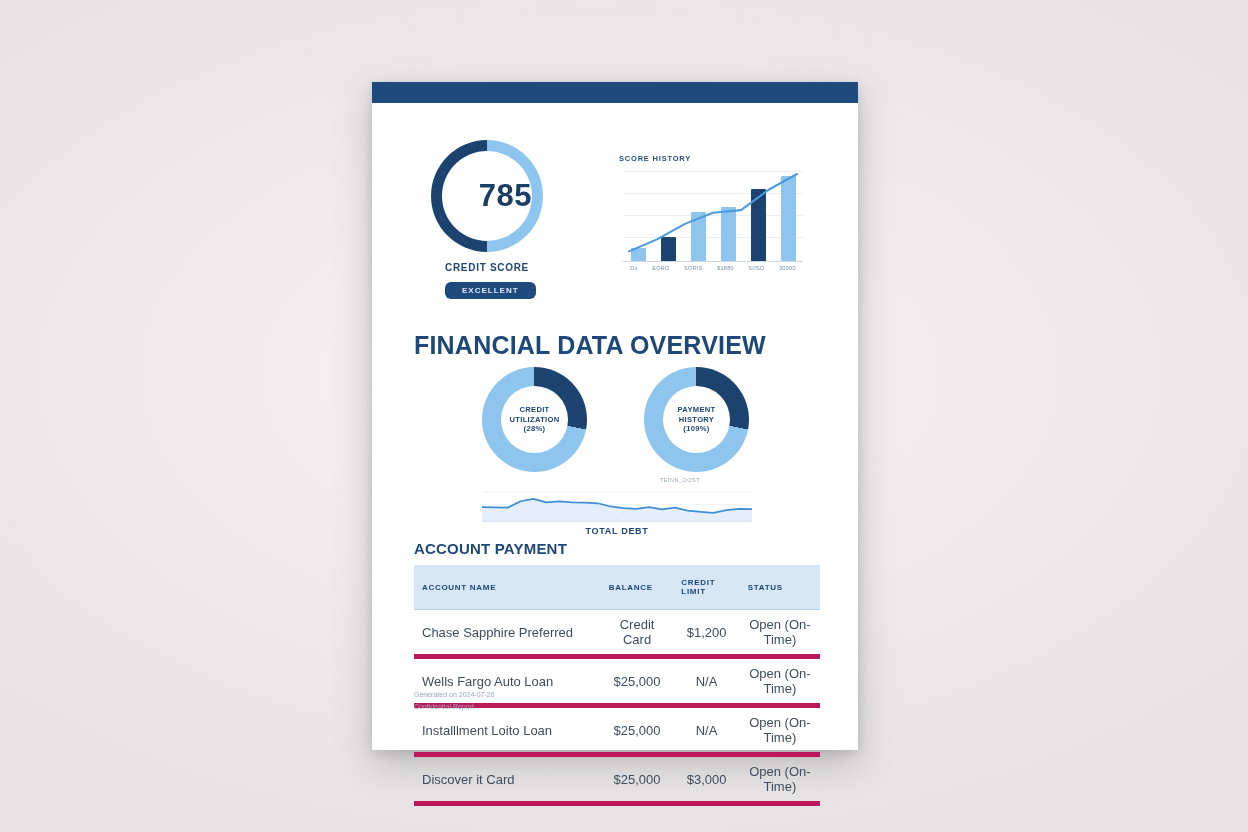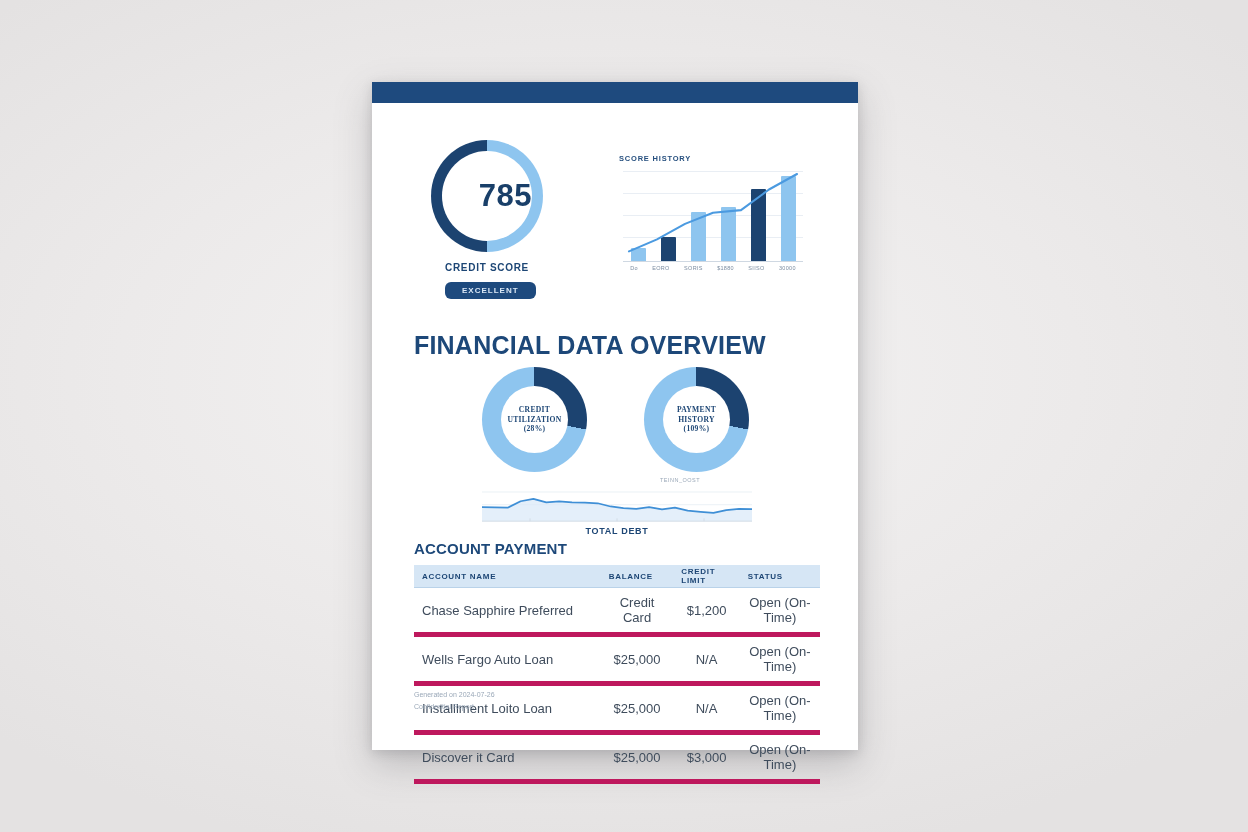--- a/index.html
+++ b/index.html
@@ -77,37 +77,37 @@
   .donut{position:absolute;width:105px;height:105px;}
   #donut-util{left:110px;top:285px;}
   #donut-pay{left:272px;top:285px;}
   .donut-ring{position:absolute;inset:0;border-radius:50%;}
   .donut-hole{
     position:absolute;left:19px;top:19px;right:19px;bottom:19px;
     background:#fff;border-radius:50%;
     display:flex;flex-direction:column;align-items:center;justify-content:center;
     text-align:center;line-height:1.25;
   }
-  .donut-hole span{font-size:7.6px;font-weight:700;color:#1d4675;letter-spacing:.3px;font-family:Liberation Serif, serif;}
+  .donut-hole span{font-size:7.6px;font-weight:700;color:#1d4675;letter-spacing:.3px;}
   .donut-hole .pct{font-weight:700;}
   
   .debt{position:absolute;left:110px;top:395px;width:270px;height:62px;}
   .debt-cap-top{
     position:absolute;left:178px;top:0;font-size:5.5px;color:#9aa8b8;letter-spacing:.5px;
   }
   .debt-label{
     position:absolute;left:0;top:49px;width:270px;text-align:center;
     font-size:9px;font-weight:700;letter-spacing:.7px;color:#1d4675;
   }
   
   .tbl{position:absolute;left:42px;top:483px;width:406px;}
   .tbl table{width:100%;border-collapse:collapse;}
   .tbl th{
     background:#d6e6f5;color:#1d4675;font-size:8px;font-weight:700;
-    letter-spacing:.7px;text-align:left;padding:2px 8px;
+    letter-spacing:.7px;text-align:left;padding:13px 8px;
   }
   .tbl td{
     font-size:13px;color:#3f4c5c;padding:7px 8px;
     border-bottom:5px solid #be185d;
   }
   .tbl tr.row-hdr th{border-bottom:1px solid #b9d2e9;}
   .c-bal,.c-lim,.c-sta{text-align:center;}
   .c-name{width:46%;}
   .footer{
     position:absolute;left:42px;top:607px;

